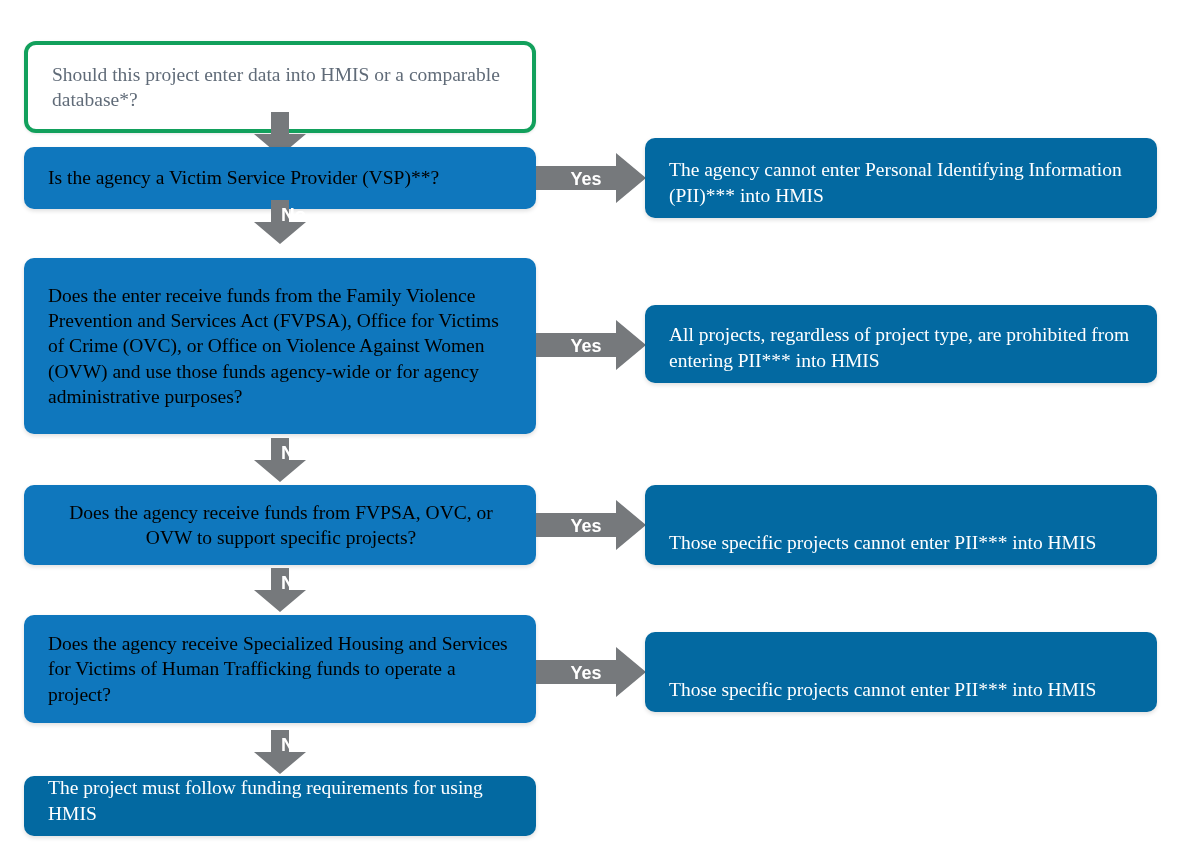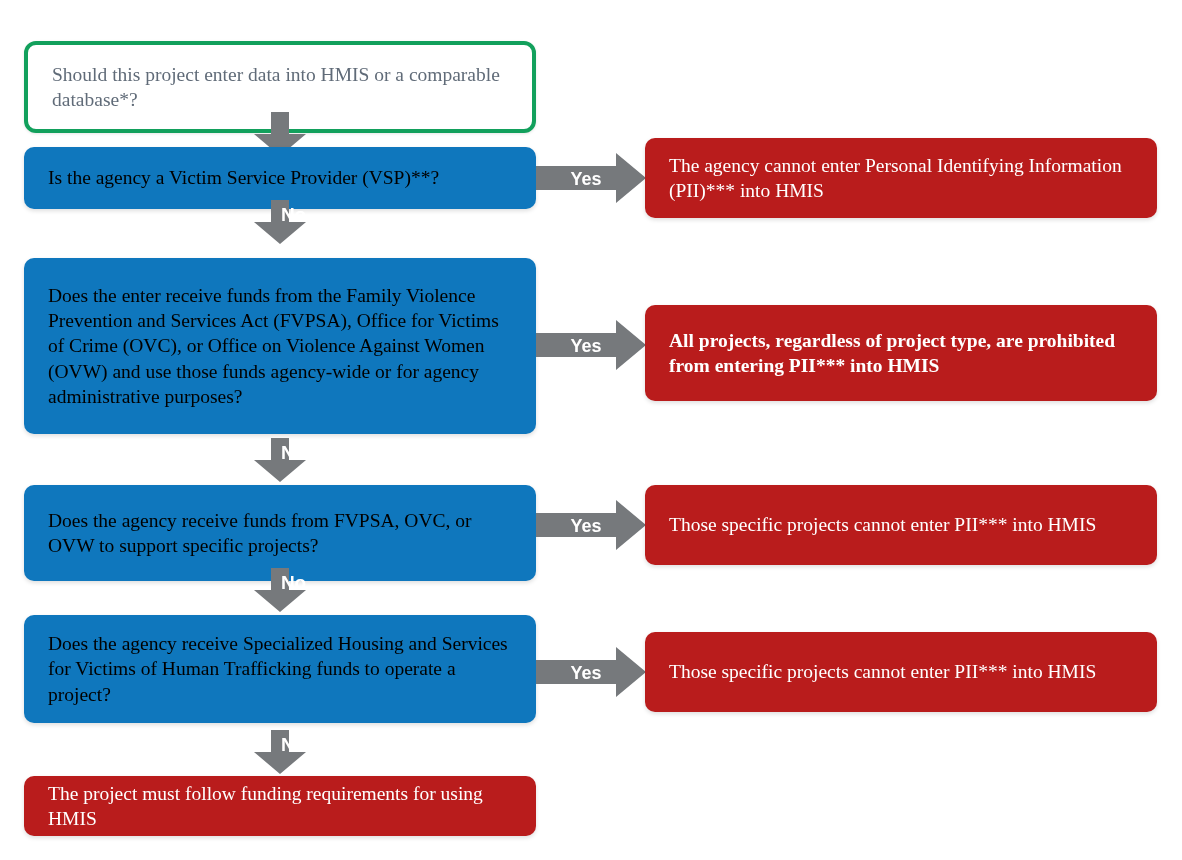--- a/index.html
+++ b/index.html
@@ -52,25 +52,26 @@
   .node.decision {
     background: #0f77bd;
     color: #000000;
     font-size: 19.5px;
     padding: 10px 22px 10px 24px;
     box-shadow: 0 2px 4px rgba(0,0,0,0.13);
   }
 
   
   .node.outcome {
-    background: #b91c1c;
+    background: #0369a1;
     color: #ffffff;
     font-size: 19.5px;
     padding: 10px 22px 10px 24px;
     box-shadow: 0 2px 4px rgba(0,0,0,0.13);
+    align-items: flex-end;
   }
 
   
   .arrow-down {
     position: absolute;
     color: #76797c;
   }
   .arrow-down svg { display: block; }
 
   .arrow-right {
@@ -148,25 +149,25 @@
   </div>
   <div class="arrow-label-yes" style="left:546px; top:337px; width:80px;">Yes</div>
 
   <div class="arrow-down" style="left:254px; top:438px;">
     <svg width="52" height="44" viewBox="0 0 52 44" aria-hidden="true">
       <path d="M17 0 H35 V22 H52 L26 44 L0 22 H17 Z" fill="#76797c"></path>
     </svg>
   </div>
   <div class="arrow-label-no" style="left:254px; top:443px; width:52px;">No</div>
 
-  <div class="node outcome" style="left:645px; top:305px; width:512px; height:96px;font-weight:bold;">
+  <div class="node outcome" style="left:645px; top:305px; width:512px; height:78px;">
     <span class="node-text">All projects, regardless of project type, are prohibited from entering PII*** into HMIS</span>
   </div>
 
-  <div class="node decision" style="left:24px; top:485px; width:512px; height:96px;">
+  <div class="node decision" style="left:24px; top:485px; width:512px; height:80px;text-align:center;">
     <span class="node-text">Does the agency receive funds from FVPSA, OVC, or OVW to support specific projects?</span>
   </div>
 
   <div class="arrow-right" style="left:536px; top:500px;">
     <svg width="110" height="50" viewBox="0 0 110 50" aria-hidden="true">
       <path d="M0 13 H80 V0 L110 25 L80 50 V37 H0 Z" fill="#76797c"></path>
     </svg>
   </div>
   <div class="arrow-label-yes" style="left:546px; top:517px; width:80px;">Yes</div>
 

